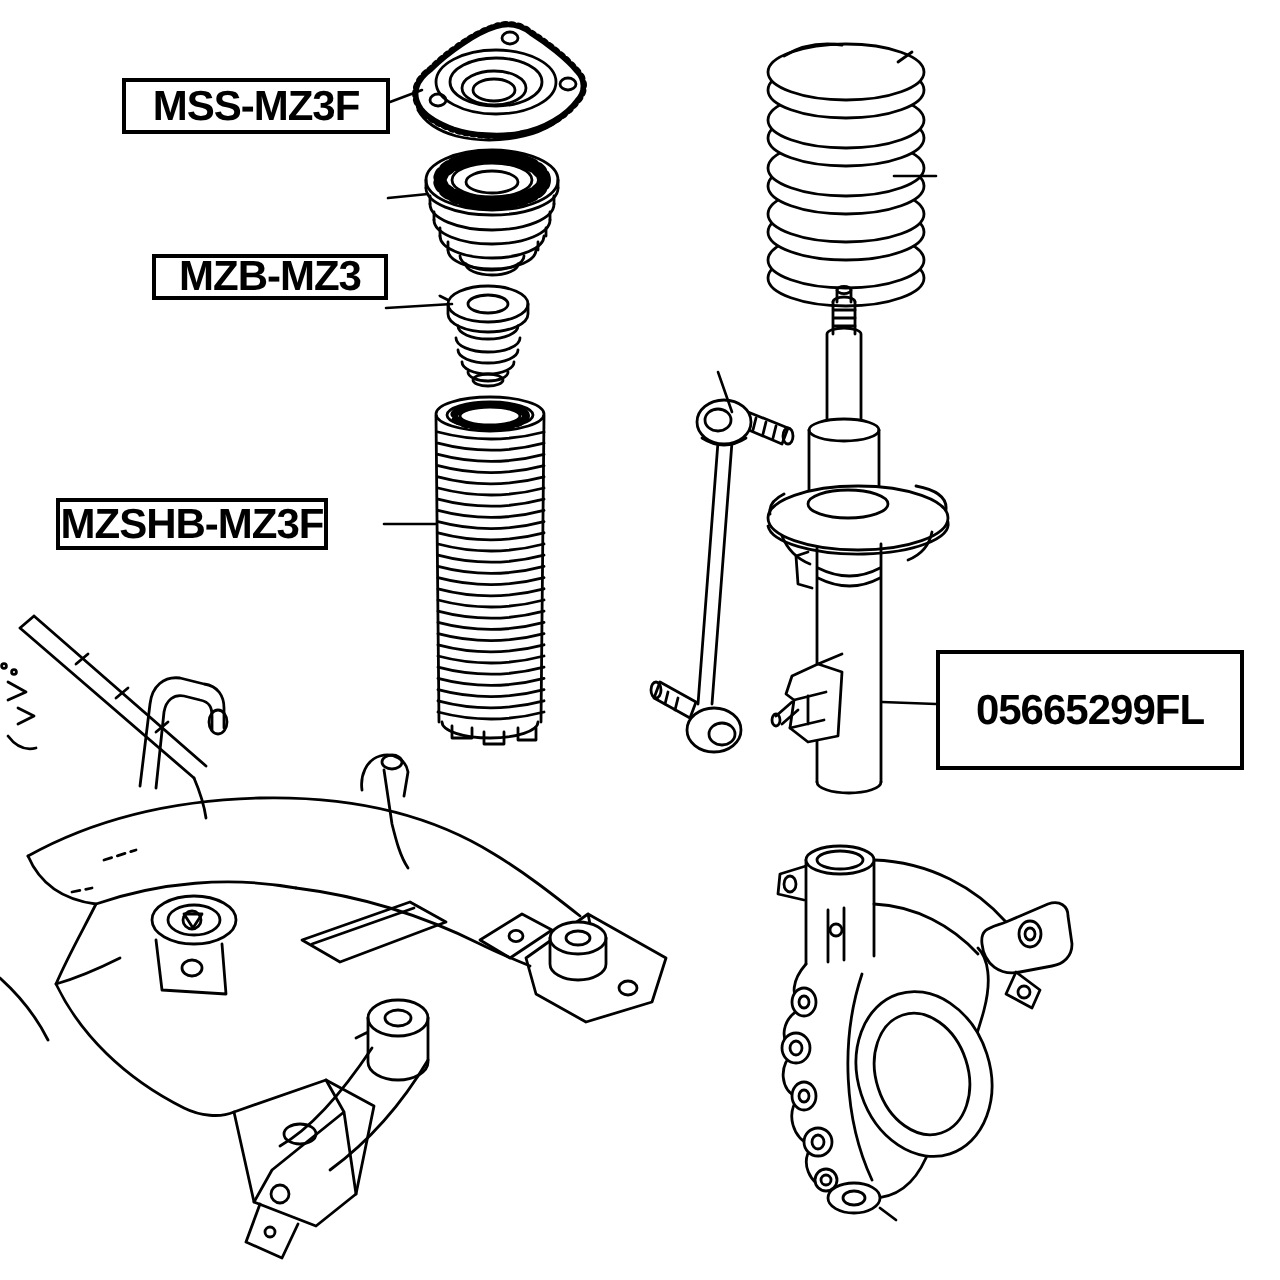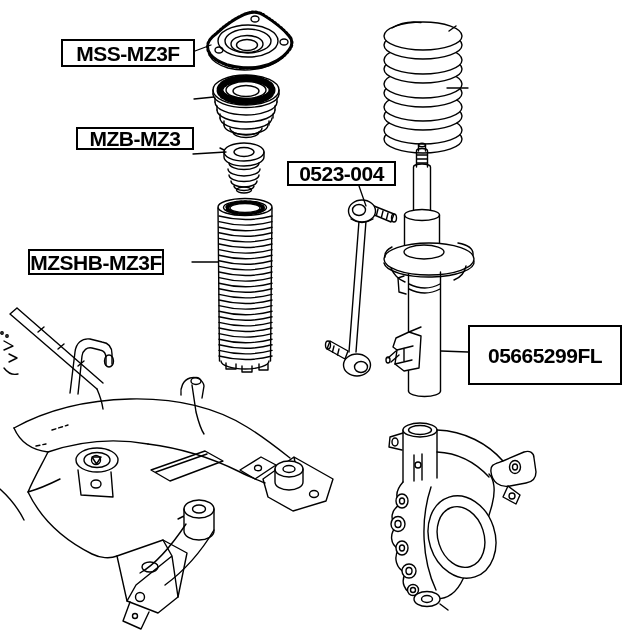--- a/index.html
+++ b/index.html
@@ -256,20 +256,19 @@
   </g>
 </svg>
 
   <div class="plabel" style="left:61px;top:39px;width:134px;height:28px;">MSS-MZ3F</div>
 
   <div class="plabel" style="left:76px;top:88px;width:118px;height:23px;margin-top:39px;">MZB-MZ3</div>
 
 
   <div class="plabel" style="left:28px;top:249px;width:136px;height:26px;">MZSHB-MZ3F</div>
 
-  <div class="plabel" style="left:287px;top:161px;width:109px;height:25px;">0523-004</div>
 
 
   <div class="plabel two" style="left:468px;top:325px;width:154px;height:60px;">
     <span>05665299FL</span>
   </div>
 
 </div>
 
 </body></html>

